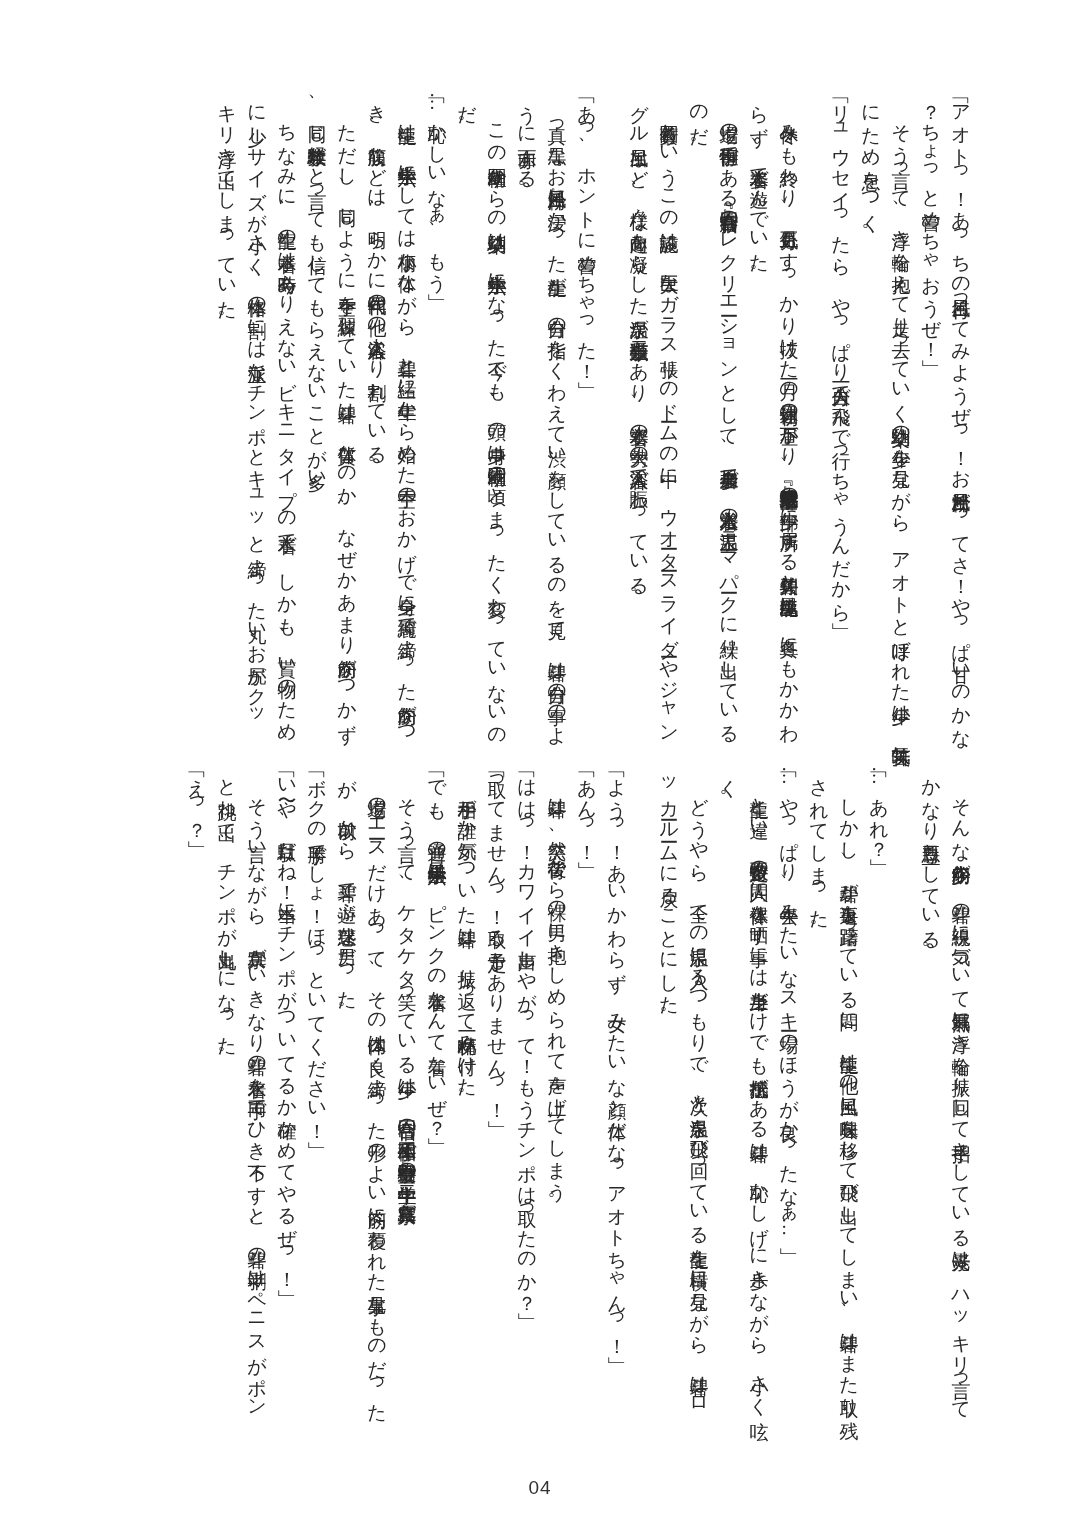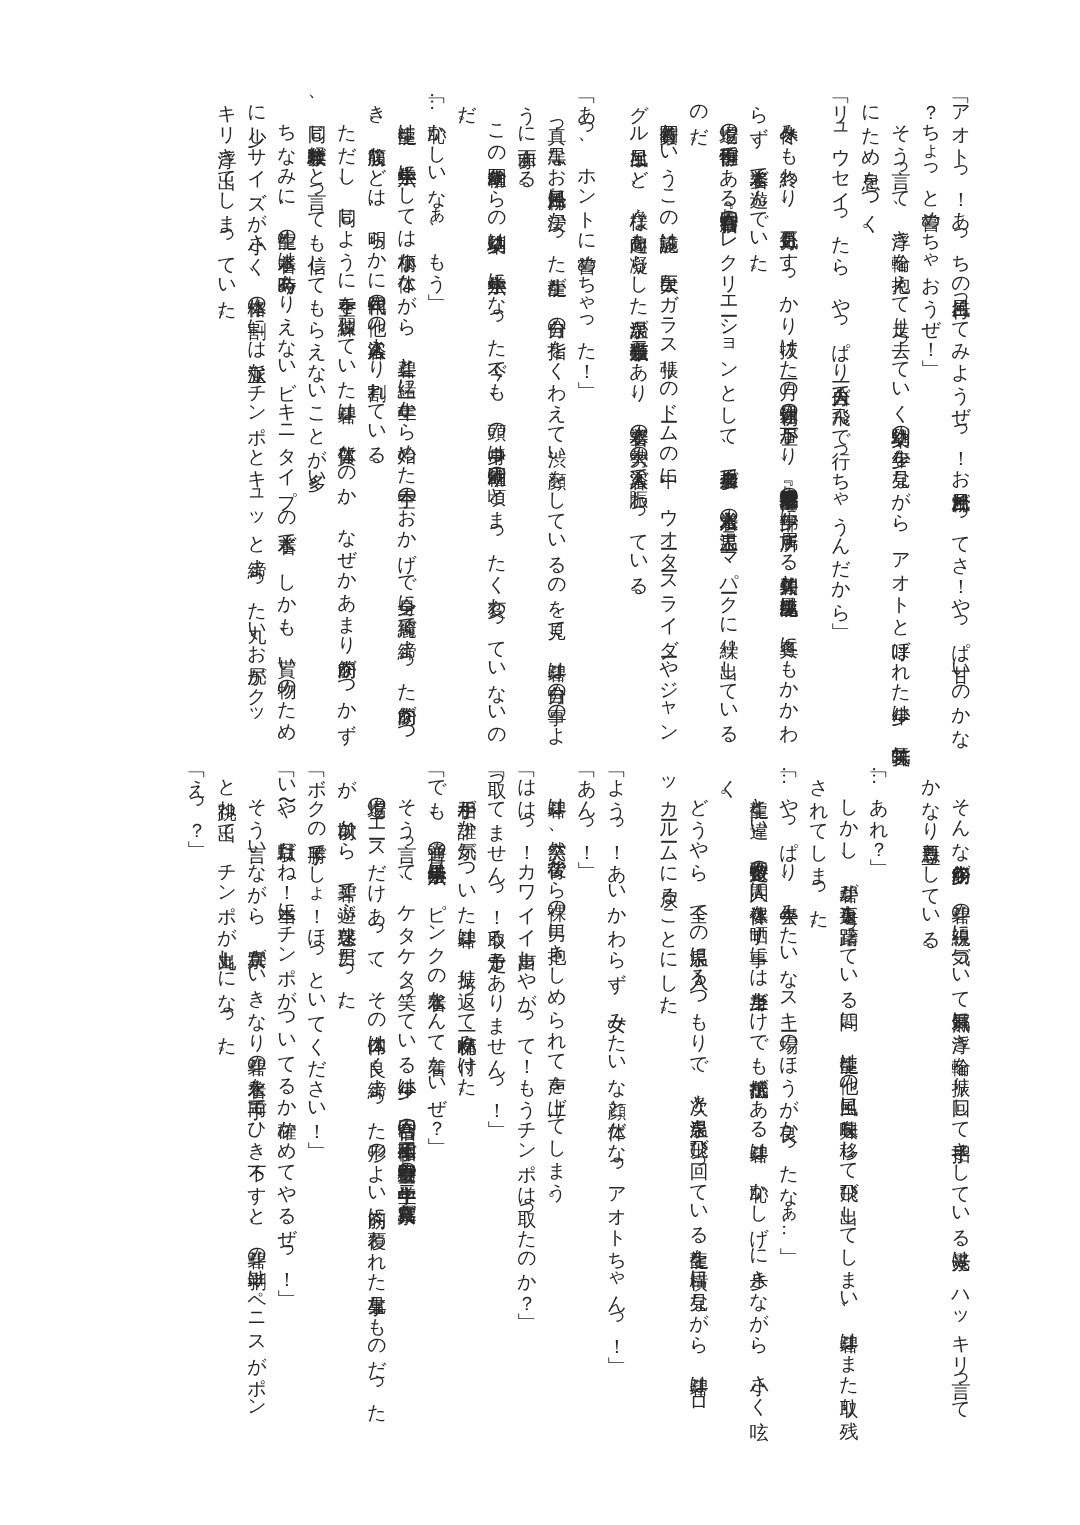--- a/index.html
+++ b/index.html
@@ -85,13 +85,14 @@
       <p>「取ってませんっ！取る予定もありませんっ！」</p>
       <p>　相手が誰か気がついた碧斗は、振り返って精一杯睨み付けた。</p>
       <p>「でも、普通の小学六年生男子は、ピンクの水着なんて着ないぜ？」</p>
       <p>　そう言って、ケタケタ笑っている少年は、合同合宿の相手団体で『樹野鼓空手会』の中学二年生、霧島宗真だ。</p>
       <p>　道場のエースだけあって、その肉体は良く締まった形のよい筋肉に覆われた見事なものだったが、以前から、碧斗で遊ぶ迷惑な男だった。</p>
       <p>「ボクの勝手でしょ！ほっといてください！」</p>
       <p>「い〜や、駄目だね！本当にチンポがついてるか確かめてやるぜっ！」</p>
       <p>　そう言いながら、宗真がいきなり碧斗の水着を両手でひき下ろすと、碧斗の半剥けペニスがポンと跳ね出て、チンポが丸出しになった。</p>
       <p>「えっ？」</p>
     </section>
+  <footer class="page-number">04</footer>
 </div>
 
 </body></html>

